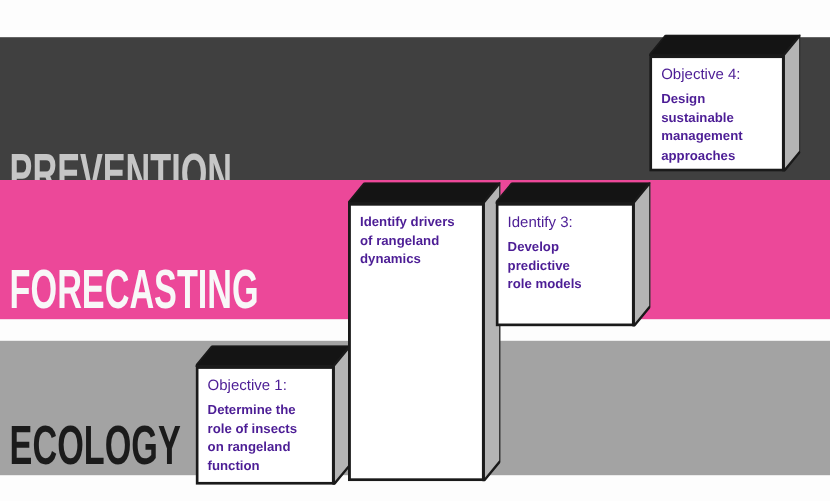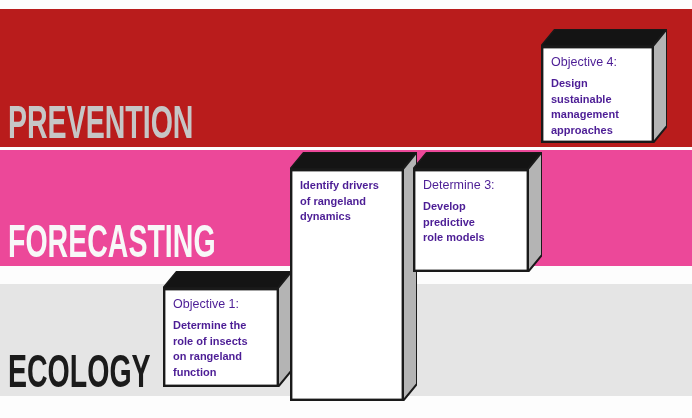--- a/index.html
+++ b/index.html
@@ -7,23 +7,23 @@
     position: relative;
     width: 692px;
     height: 418px;
     background: #fdfdfd;
     overflow: hidden;
     font-family: "Liberation Sans", sans-serif;
   }
 
   
   .band { position: absolute; left: 0; width: 692px; }
-  .band-prevention  { top: 9px;  height: 138px; background: #b91c1c; }
+  .band-prevention  { top: 31px;  height: 138px; background: #404040; }
   .band-forecasting { top: 150px; height: 116px; background: #ec4899; }
-  .band-ecology     { top: 284px; height: 112px; background: #e5e5e5; }
+  .band-ecology     { top: 284px; height: 112px; background: #a3a3a3; }
 
   .band-label {
     position: absolute;
     left: 8px;
     bottom: 2px;
     font-weight: 700;
     font-size: 46px;
     line-height: 1;
     letter-spacing: 0px;
     transform: scale(0.62, 1.0);
@@ -51,21 +51,21 @@
     white-space: nowrap;
   }
   .obj-body {
     font-size: 11px;
     font-weight: 700;
     line-height: 15.5px;
     white-space: pre-line;
   }
 
   
-  .obj-1 { left: 163px; top: 271px; width: 127px; height: 116px; border-radius: 28px; }
+  .obj-1 { left: 163px; top: 288px; width: 127px; height: 116px; border-radius: 28px; }
   .obj-2 { left: 290px; top: 152px; width: 127px; height: 249px; }
   .obj-3 { left: 413px; top: 152px; width: 129px; height: 120px; }
   .obj-4 { left: 541px; top: 29px;  width: 126px; height: 114px; }
 </style>
 </head>
 <body>
 
 <div class="figure">
 
   <div class="band band-prevention">
@@ -106,21 +106,21 @@
     </div>
   </div>
 
   <div class="obj-box obj-3">
     <svg width="129" height="120" viewBox="0 0 129 120">
       <polygon points="0,17 14,0 129,0 115,17" fill="#141414" stroke="#1a1a1a" stroke-width="1.5"></polygon>
       <polygon points="115,17 129,0 129,103 115,120" fill="#b4b4b4" stroke="#1a1a1a" stroke-width="2"></polygon>
       <rect x="1.2" y="18.2" width="113.6" height="100.6" fill="#ffffff" stroke="#1a1a1a" stroke-width="2.4"></rect>
     </svg>
     <div class="obj-text" style="width:115px;height:103px;">
-      <div class="obj-title">Determine 3:</div>
+      <div class="obj-title">Identify 3:</div>
       <div class="obj-body">Develop
 predictive
 role models</div>
     </div>
   </div>
 
   <div class="obj-box obj-4">
     <svg width="126" height="114" viewBox="0 0 126 114">
       <polygon points="0,17 14,0 126,0 112,17" fill="#141414" stroke="#1a1a1a" stroke-width="1.5"></polygon>
       <polygon points="112,17 126,0 126,97 112,114" fill="#b4b4b4" stroke="#1a1a1a" stroke-width="2"></polygon>

